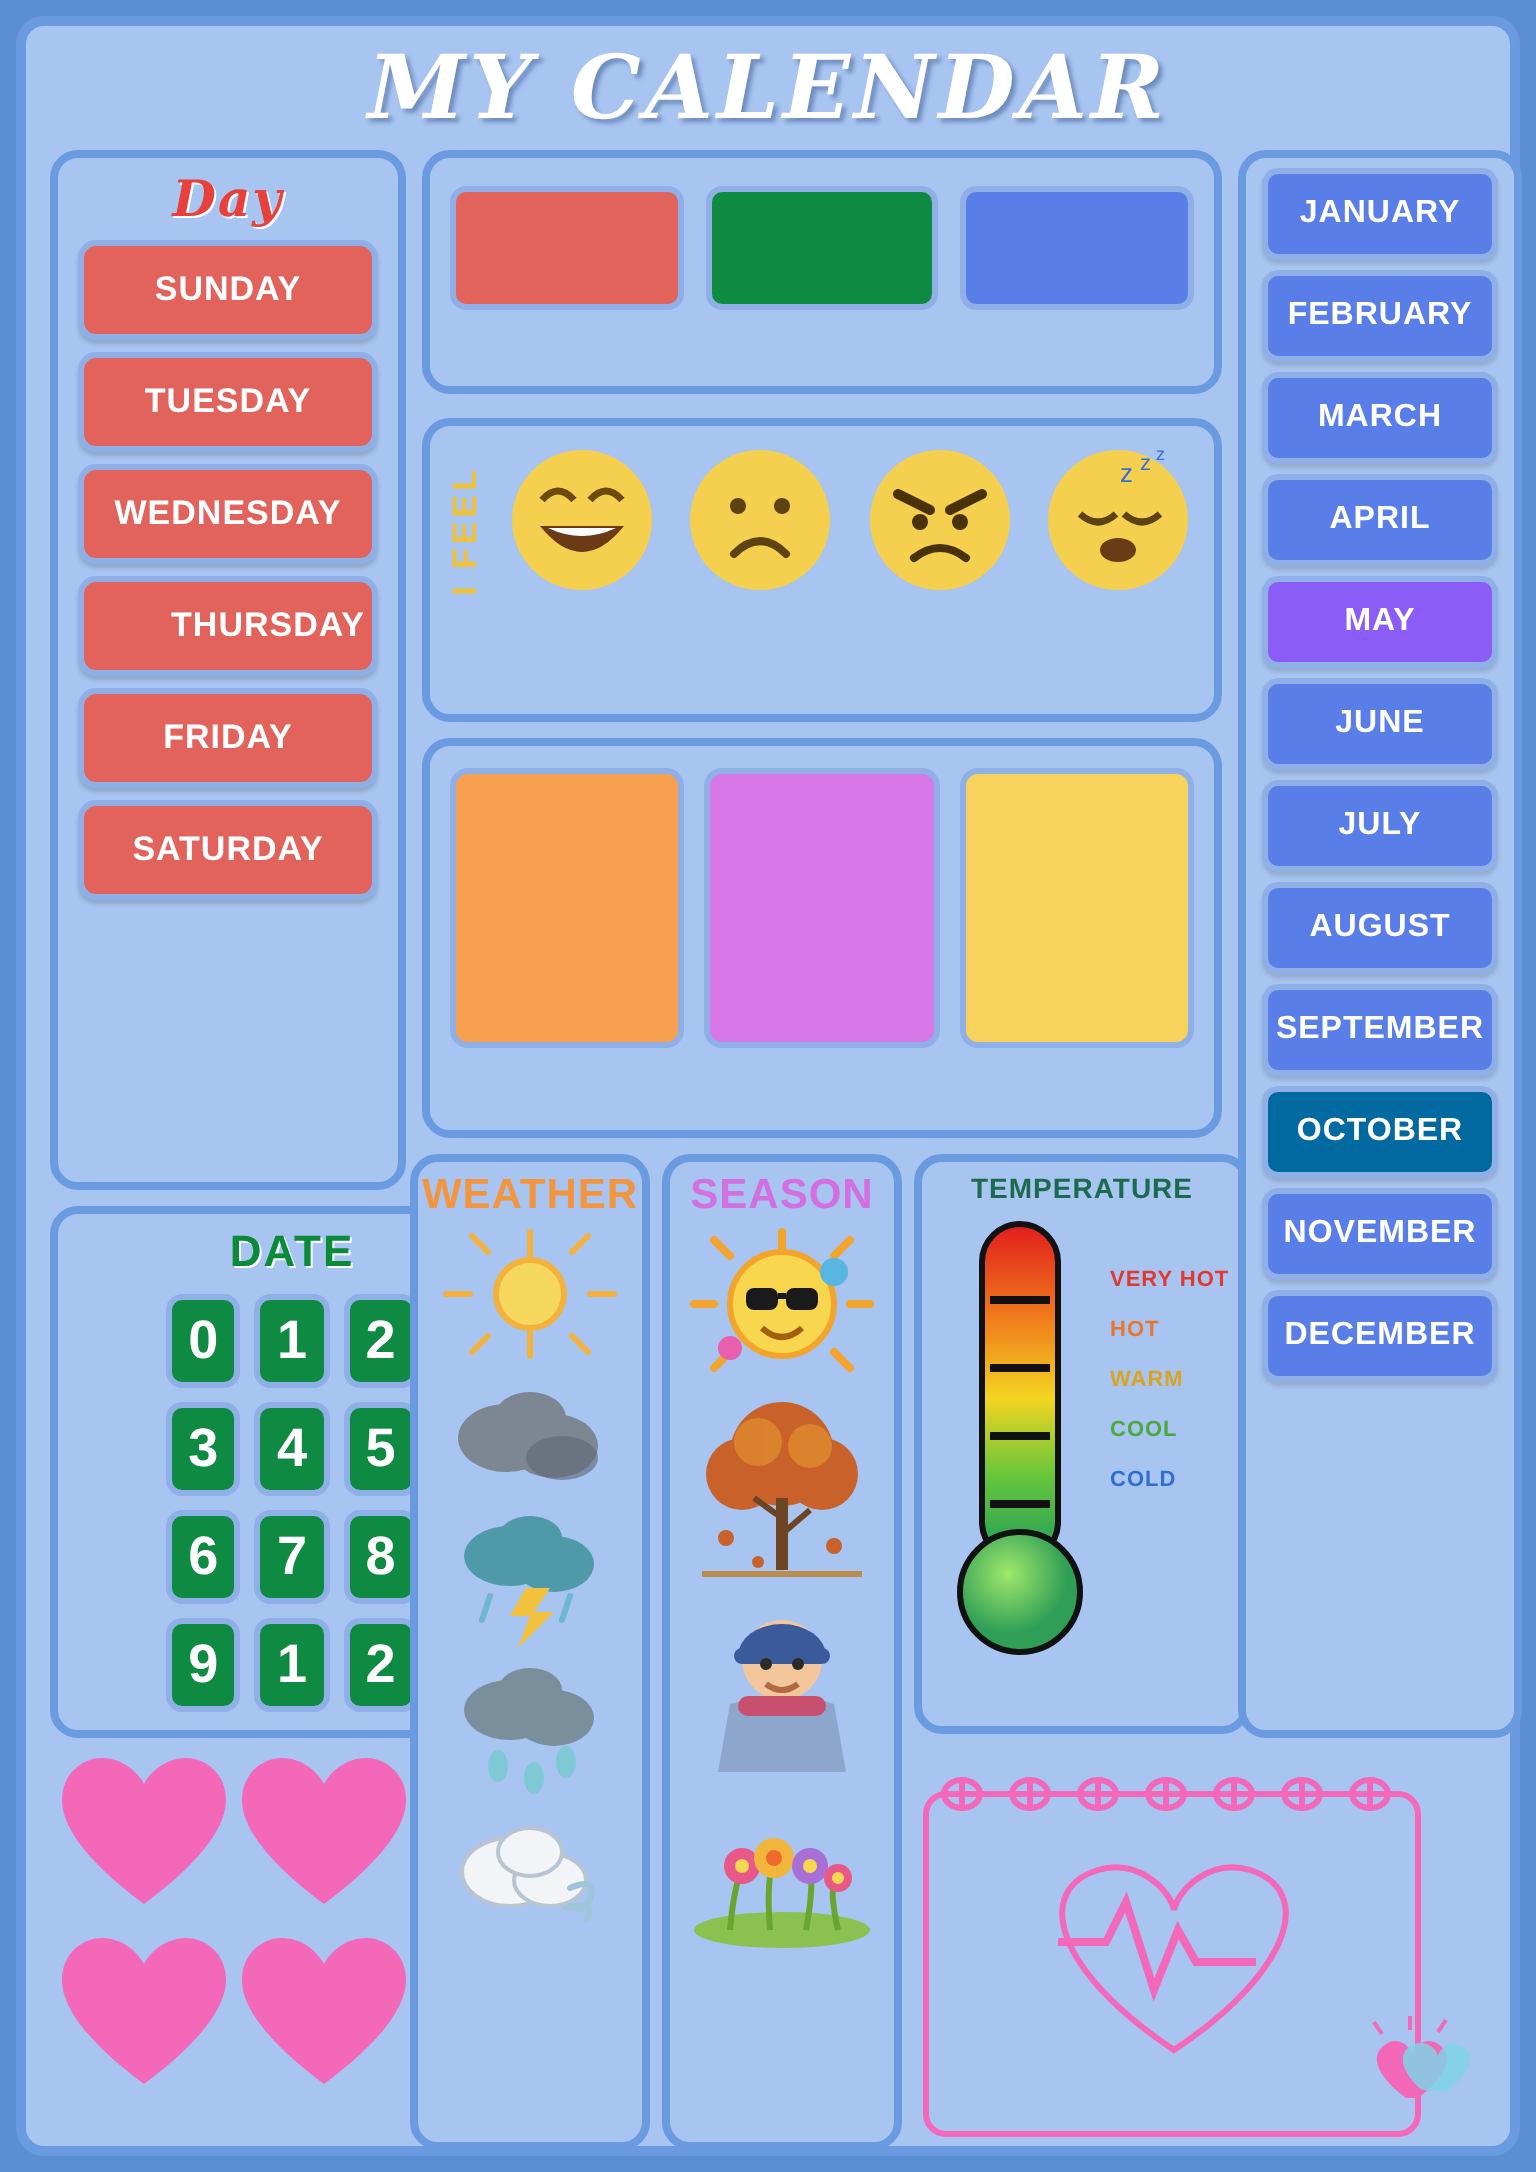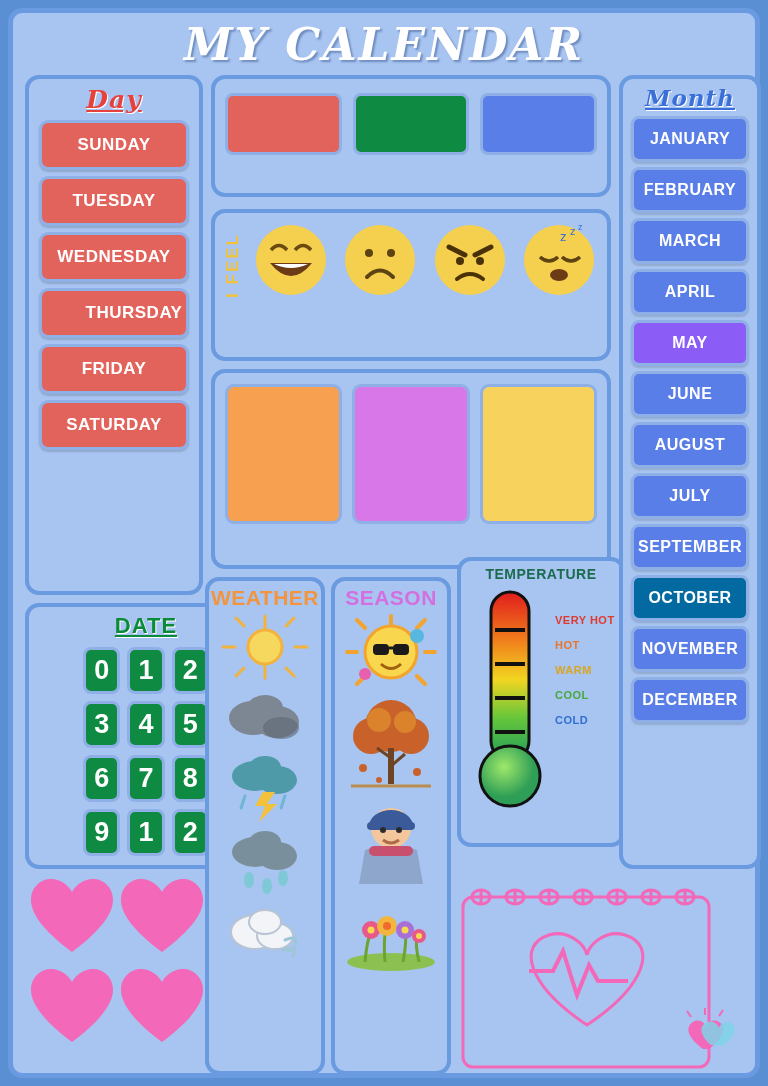--- a/index.html
+++ b/index.html
@@ -32,21 +32,20 @@
   .panel {
     position: absolute;
     background: #a8c4f0;
     border: 4px solid #6a9ae0;
     border-radius: 14px;
   }
   .panel-title {
     text-align: center;
     font-weight: bold;
     letter-spacing: 1px;
-    text-decoration: underline;
   }
   
   #day-panel { left: 12px; top: 62px; width: 178px; height: 520px; }
   #day-panel .panel-title {
     font-family: "DejaVu Serif", serif;
     font-style: italic;
     color: #e8413c;
     font-size: 25px;
     margin-top: 6px;
     text-shadow: 1px 1px 0 #fff;
@@ -131,21 +130,21 @@
   .wsf-label { font-size: 15px; font-weight: bold; letter-spacing: 1px; }
   .wsf-box { margin-top: 5px; height: 140px; border: 3px solid #8fb0e6; border-radius: 9px; }
   
   #weather-list { left: 192px; top: 564px; width: 120px; height: 498px; }
   #season-list  { left: 318px; top: 564px; width: 120px; height: 498px; }
   .list-title { font-size: 21px; font-weight: bold; letter-spacing: .5px; margin-top: 5px; text-align: center; }
   .wl-item { text-align: center; margin-top: 2px; }
   .wl-name { font-size: 13px; font-weight: bold; color: #fff; letter-spacing: .5px;
              text-shadow: 1px 1px 1px rgba(50,80,140,.45); }
   
-  #temp-panel { left: 444px; top: 544px; width: 168px; height: 290px; }
+  #temp-panel { left: 444px; top: 564px; width: 168px; height: 290px; }
   #temp-panel .list-title { color: #1b6b4f; font-size: 14px; }
   .temp-body { display: flex; padding: 4px 6px 0 10px; }
   .temp-scale { margin-left: 6px; padding-top: 28px; }
   .temp-scale div { font-size: 11px; font-weight: bold; letter-spacing: .5px; line-height: 13px; margin-bottom: 12px; }
   
   #month-panel { left: 606px; top: 62px; width: 142px; height: 794px; }
   #month-panel .panel-title {
     font-family: "DejaVu Serif", serif; font-style: italic;
     color: #3a6fd8; font-size: 23px; margin-top: 5px;
     text-shadow: 1px 1px 0 #fff;
@@ -504,30 +503,29 @@
           <div style="color: rgb(224, 58, 47);">VERY HOT</div>
           <div style="color: rgb(232, 118, 44);">HOT</div>
           <div style="color: rgb(217, 165, 32);">WARM</div>
           <div style="color: rgb(74, 168, 60);">COOL</div>
           <div style="color: rgb(47, 111, 208);">COLD</div>
         </div>
     </div>
   </div>
 
   <div class="panel" id="month-panel">
-    <div class="panel-title">Month</div>
     <div id="month-list">
         <div class="month-item" style="background: rgb(90, 126, 232);">JANUARY</div>
         <div class="month-item" style="background: rgb(90, 126, 232);">FEBRUARY</div>
         <div class="month-item" style="background: rgb(90, 126, 232);">MARCH</div>
         <div class="month-item" style="background: rgb(90, 126, 232);">APRIL</div>
         <div class="month-item" style="background: #8b5cf6;">MAY</div>
         <div class="month-item" style="background: rgb(90, 126, 232);">JUNE</div>
+        <div class="month-item" style="background: rgb(90, 126, 232);">JULY</div>
         <div class="month-item" style="background: rgb(90, 126, 232);">AUGUST</div>
-        <div class="month-item" style="background: rgb(90, 126, 232);">JULY</div>
         <div class="month-item" style="background: rgb(90, 126, 232);">SEPTEMBER</div>
         <div class="month-item" style="background: #0369a1;">OCTOBER</div>
         <div class="month-item" style="background: rgb(90, 126, 232);">NOVEMBER</div>
         <div class="month-item" style="background: rgb(90, 126, 232);">DECEMBER</div>
       </div>
   </div>
 
   <div id="notes">
     <svg width="300" height="200" viewBox="0 0 300 200">
       <g fill="none" stroke="#f368b8" stroke-width="3">

